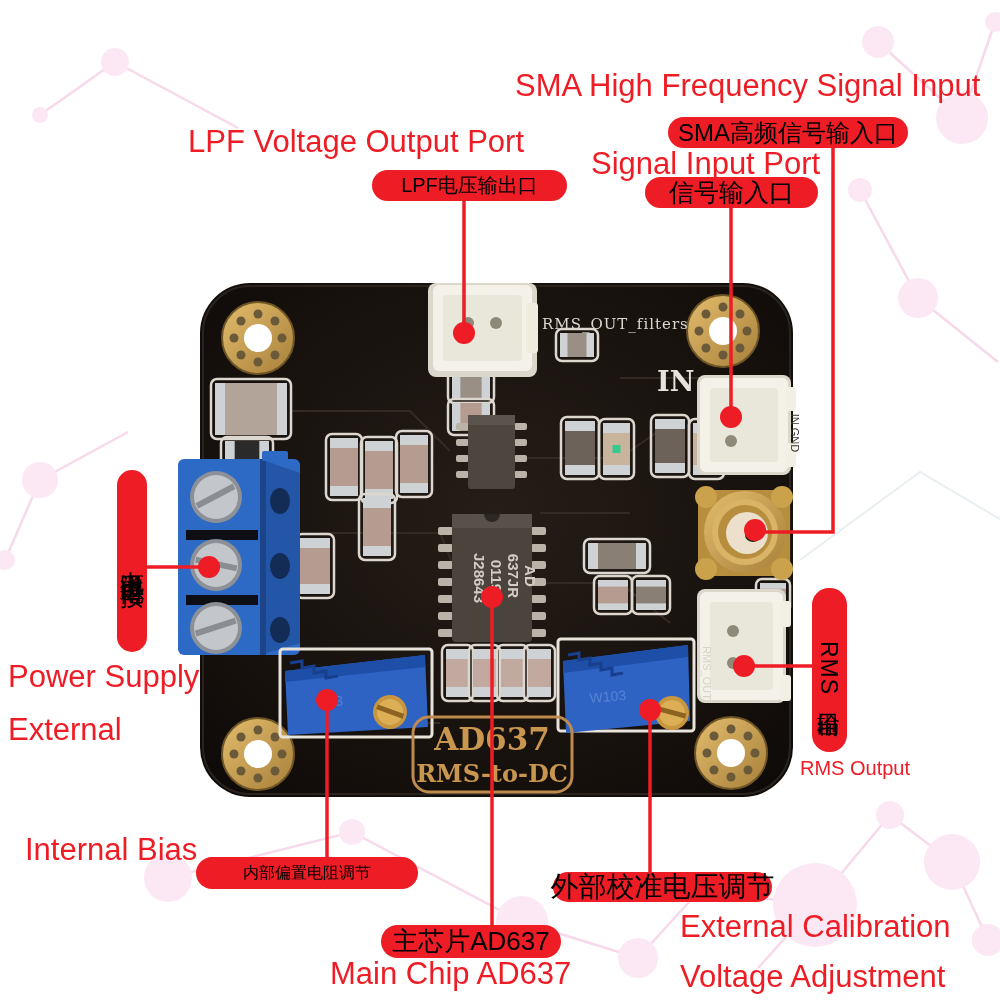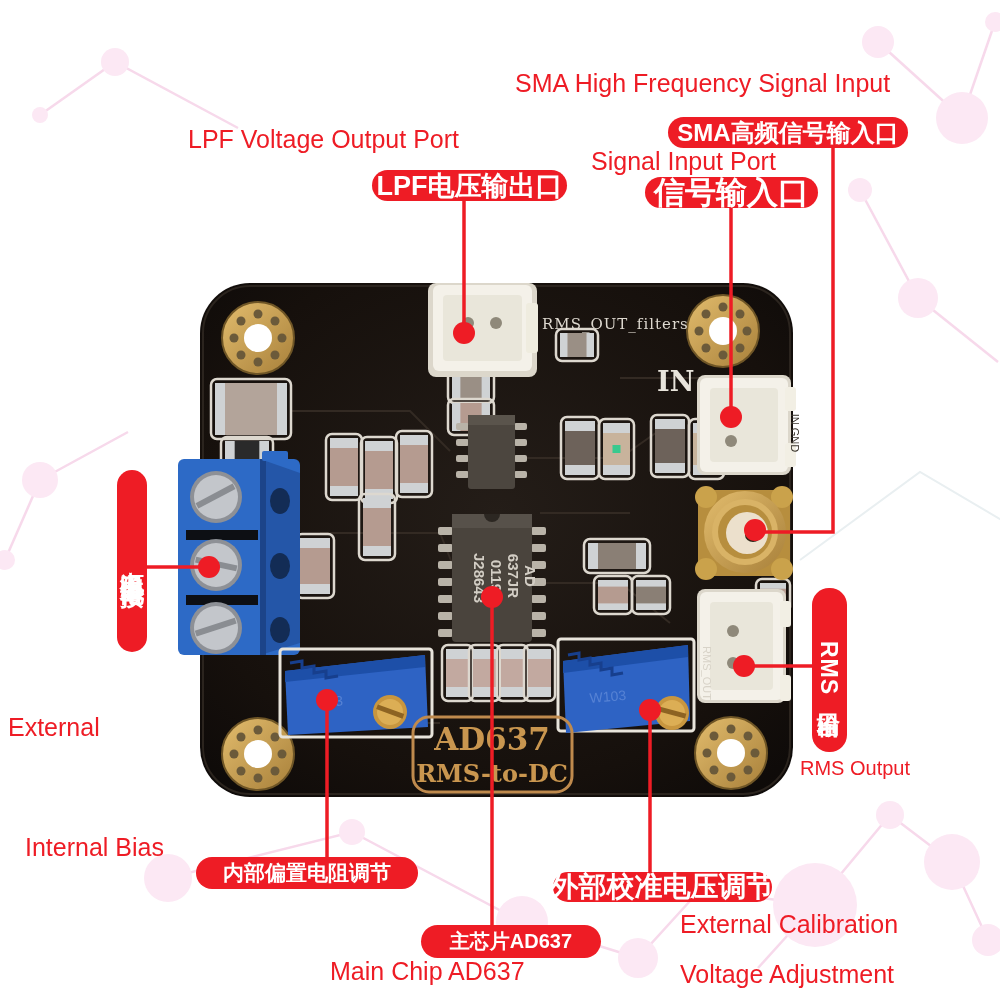--- a/index.html
+++ b/index.html
@@ -1,20 +1,20 @@
 <!DOCTYPE html>
 <html><head>
 <meta charset="utf-8">
 <style>
   html,body{margin:0;padding:0;background:#fff;}
   .canvas{position:relative;width:1000px;height:1000px;background:#fff;overflow:hidden;
           font-family:"Liberation Sans",sans-serif;}
   .layer{position:absolute;left:0;top:0;width:1000px;height:1000px;pointer-events:none;}
-  .redtext{position:absolute;color:var(--red);font-size:25px;line-height:1.05;white-space:nowrap;}
-  .pill{position:absolute;background:var(--red);color:#ffffff;font-weight:bold;
+  .redtext{position:absolute;color:var(--red);font-size:31px;line-height:1.05;white-space:nowrap;}
+  .pill{position:absolute;background:var(--red);color:#000000;font-weight:normal;
         display:flex;align-items:center;justify-content:center;border-radius:17px;
         white-space:nowrap;}
   .pill.vert{writing-mode:vertical-rl;text-orientation:mixed;letter-spacing:3px;}
   svg text{font-family:"Liberation Sans",sans-serif;}
   svg text.serif{font-family:"DejaVu Serif",serif;}
 </style>
 </head>
 <body>
 
 <div class="canvas">
@@ -456,29 +456,30 @@
       <circle cx="327" cy="700" r="11"></circle>
       <circle cx="650" cy="710" r="11"></circle>
       <circle cx="492" cy="597" r="11"></circle>
     </g>
   </svg>
 
   <div class="layer" style="z-index:3;--red:#ee1c25">
     <div class="redtext" style="left:515px;top:70px">SMA High Frequency Signal Input</div>
     <div class="redtext" style="left:188px;top:126px">LPF Voltage Output Port</div>
     <div class="redtext" style="left:591px;top:148px">Signal Input Port</div>
+    <div class="redtext" style="left:8px;top:661px">Power Supply</div>
     <div class="redtext" style="left:8px;top:714px">External</div>
     <div class="redtext" style="left:25px;top:834px">Internal Bias</div>
     <div class="redtext" style="left:330px;top:958px">Main Chip AD637</div>
     <div class="redtext" style="left:680px;top:911px">External Calibration</div>
     <div class="redtext" style="left:680px;top:961px">Voltage Adjustment</div>
     <div class="redtext" style="left:800px;top:758px;font-size:20px">RMS Output</div>
 
     <div class="pill" style="left:668px;top:117px;width:240px;height:31px;font-size:24px">SMA高频信号输入口</div>
-    <div class="pill" style="left:645px;top:177px;width:173px;height:31px;font-size:31px">信号输入口</div>
-    <div class="pill" style="left:372px;top:170px;width:195px;height:31px;font-size:27px">LPF电压输出口</div>
-    <div class="pill" style="left:196px;top:857px;width:222px;height:32px;font-size:21px">内部偏置电阻调节</div>
+    <div class="pill" style="left:645px;top:177px;width:173px;height:31px;font-size:25px">信号输入口</div>
+    <div class="pill" style="left:372px;top:170px;width:195px;height:31px;font-size:20px">LPF电压输出口</div>
+    <div class="pill" style="left:196px;top:857px;width:222px;height:32px;font-size:16px">内部偏置电阻调节</div>
     <div class="pill" style="left:553px;top:872px;width:219px;height:30px;font-size:28px">外部校准电压调节</div>
-    <div class="pill" style="left:421px;top:925px;width:180px;height:33px;font-size:20px">主芯片AD637</div>
+    <div class="pill" style="left:381px;top:925px;width:180px;height:33px;font-size:26px">主芯片AD637</div>
     <div class="pill vert" style="left:117px;top:470px;width:30px;height:182px;font-size:24px;border-radius:15px">电源供电接口</div>
     <div class="pill vert" style="left:812px;top:588px;width:35px;height:164px;font-size:23px;letter-spacing:1px">RMS输出口</div>
   </div>
 </div>
 
 </body></html>

